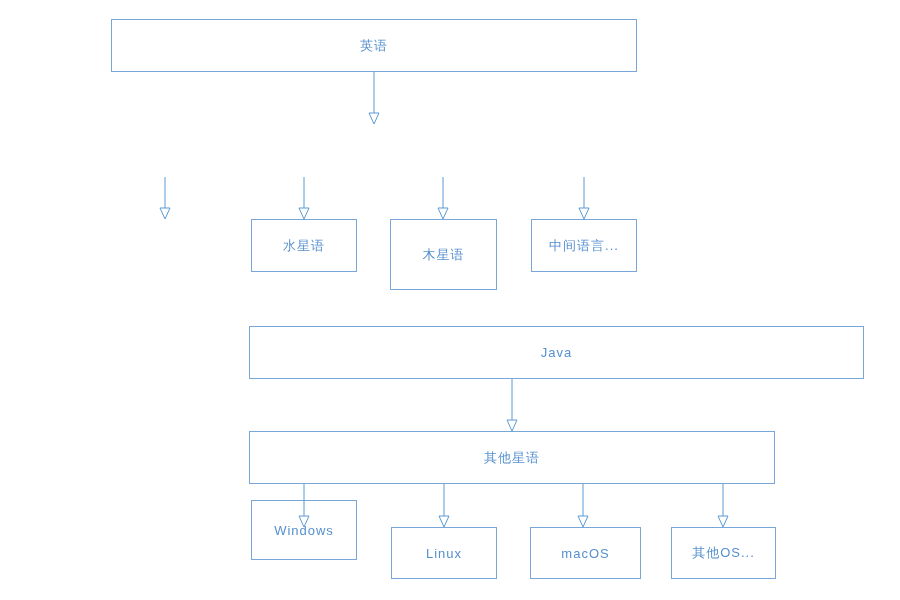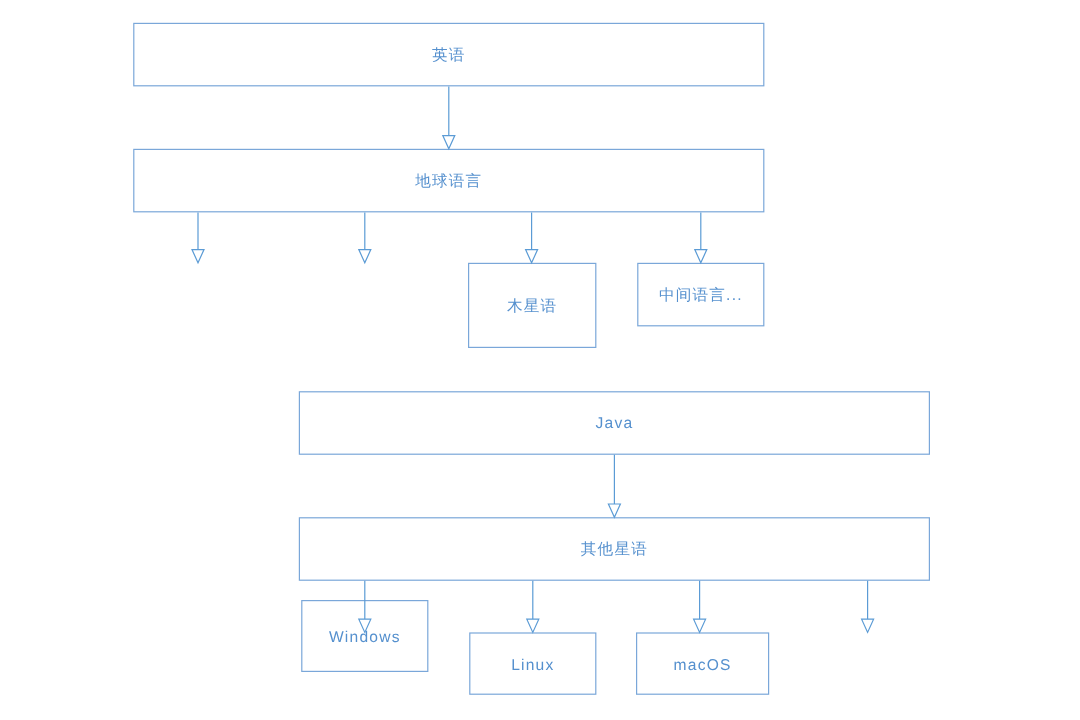--- a/index.html
+++ b/index.html
@@ -44,54 +44,57 @@
 </style>
 </head>
 <body>
 
 <div class="canvas">
 
   <div class="node" style="left:111px; top:19px; width:526px; height:53px">
     <span>英语</span>
   </div>
 
-  <div class="node" style="left:111px; top:124px; width:526px; height:53px">
-    <span>地球语言</span>
-  </div>
 
 
+  <div class="node" style="left:251px; top:219px; width:106px; height:53px">
+    <span>水星语</span>
+  </div>
 
   <div class="node" style="left:390px; top:219px; width:107px; height:71px">
     <span>木星语</span>
   </div>
 
   <div class="node" style="left:531px; top:219px; width:106px; height:53px">
     <span>中间语言...</span>
   </div>
 
-  <div class="node" style="left:249px; top:326px; width:526px; height:53px">
+  <div class="node" style="left:249px; top:326px; width:615px; height:53px">
     <span>Java</span>
   </div>
 
   <div class="node" style="left:249px; top:431px; width:526px; height:53px">
     <span>其他星语</span>
   </div>
 
   <div class="node" style="left:251px; top:500px; width:106px; height:60px">
     <span>Windows</span>
   </div>
 
   <div class="node" style="left:391px; top:527px; width:106px; height:52px">
     <span>Linux</span>
   </div>
 
   <div class="node" style="left:530px; top:527px; width:111px; height:52px">
     <span>macOS</span>
   </div>
 
+  <div class="node" style="left:671px; top:527px; width:105px; height:52px">
+    <span>其他OS...</span>
+  </div>
 
   <svg class="arrows" viewBox="0 0 900 600" xmlns="http://www.w3.org/2000/svg">
 
     <g>
       <line class="arrow-line" x1="374" y1="72" x2="374" y2="113"></line>
       <polygon class="arrow-head" points="369,113 379,113 374,124"></polygon>
     </g>
     <g>
       <line class="arrow-line" x1="165" y1="177" x2="165" y2="208"></line>
       <polygon class="arrow-head" points="160,208 170,208 165,219"></polygon>

